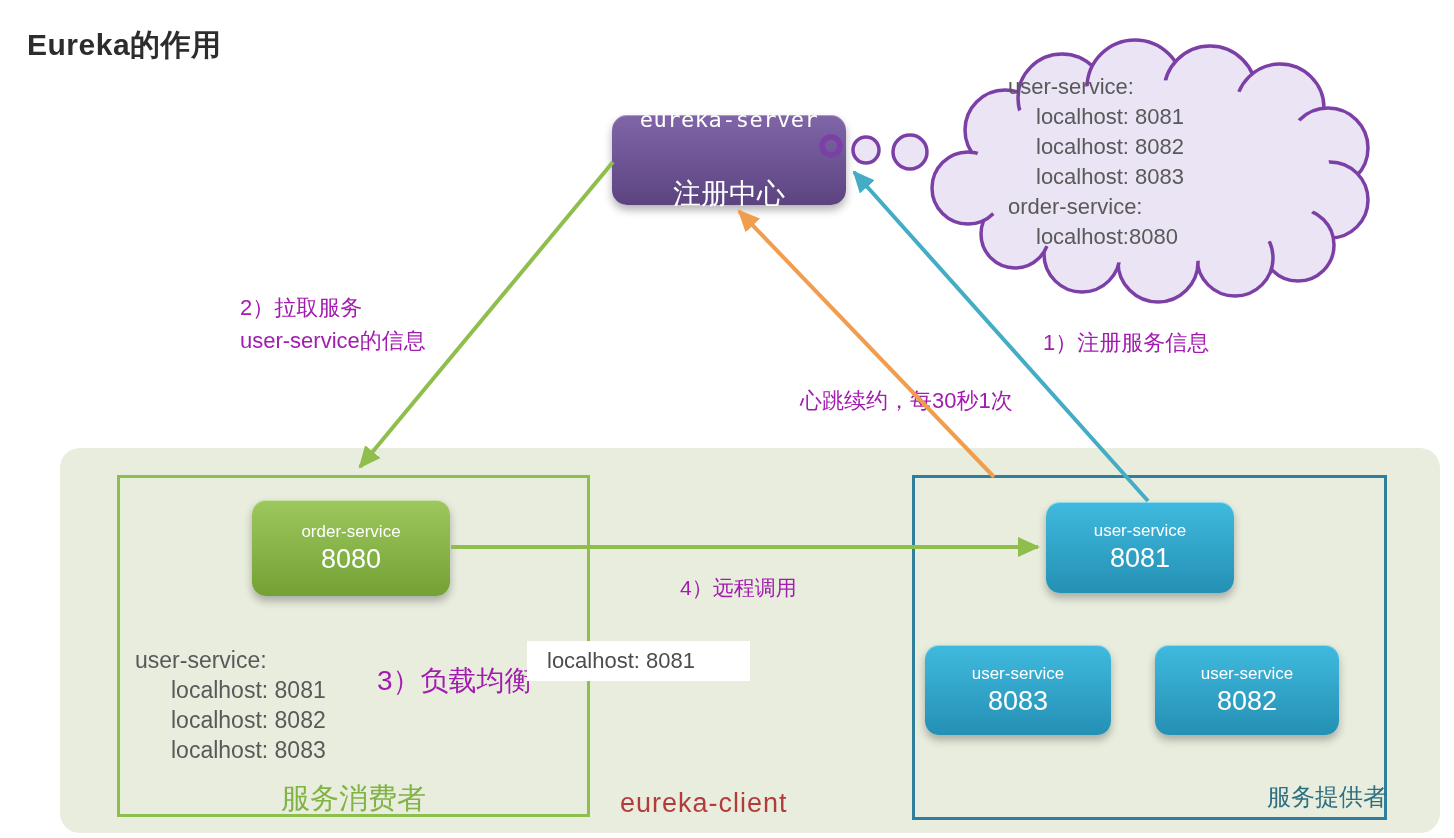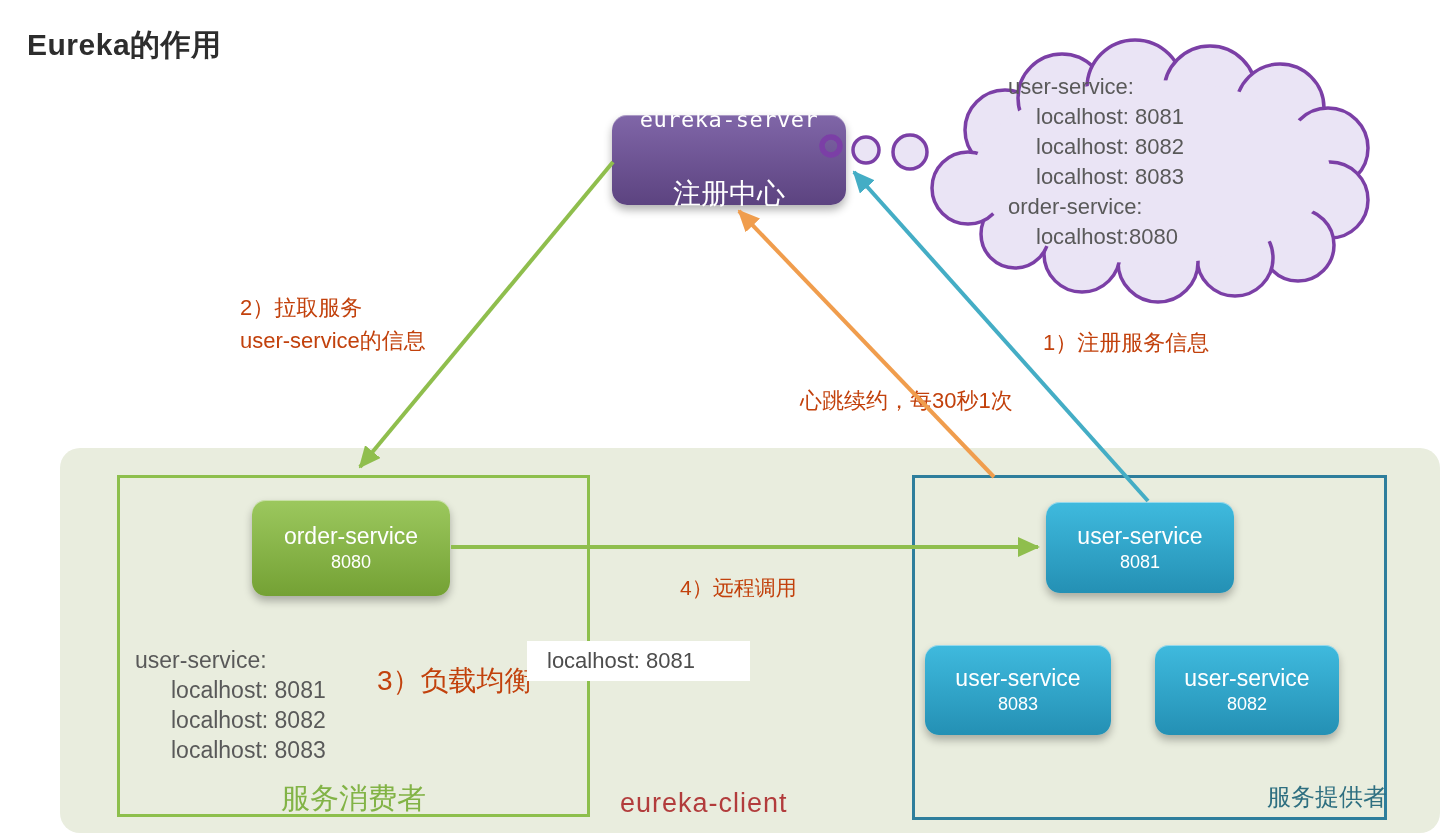--- a/index.html
+++ b/index.html
@@ -29,30 +29,30 @@
     box-shadow:0 5px 9px rgba(0,0,0,.3), inset 0 1px 0 rgba(255,255,255,.35);
     display:flex;flex-direction:column;align-items:center;justify-content:center;color:#fff;gap:40px;
   }
   .server-node .name{font-family:"DejaVu Sans Mono","Liberation Mono",monospace;font-size:22px;letter-spacing:0.5px;}
   .server-node .sub{font-size:28px;margin-top:3px;font-weight:500;}
   
   .svc{
     border-radius:14px;display:flex;flex-direction:column;align-items:center;justify-content:center;
     color:#fff;box-shadow:0 5px 8px rgba(0,0,0,.28), inset 0 1px 0 rgba(255,255,255,.45);
   }
-  .svc .name{font-size:23px;}
-  .svc .port{font-size:18px;margin-top:2px;}
+  .svc .name{font-size:17px;}
+  .svc .port{font-size:27px;margin-top:2px;}
   .svc-green{background:linear-gradient(#9cc85e,#74a134);}
   .svc-teal{background:linear-gradient(#3fbade,#2490b4);}
   .svc-order{left:252px;top:500px;width:198px;height:96px;}
   .svc-8081{left:1046px;top:502px;width:188px;height:91px;}
   .svc-8083{left:925px;top:645px;width:186px;height:90px;}
   .svc-8082{left:1155px;top:645px;width:184px;height:90px;}
   
-  .note{font-size:22px;color:#c2410c;line-height:33px;}
+  .note{font-size:22px;color:#a21caf;line-height:33px;}
   .note-pull{left:240px;top:291px;}
   .note-register{left:1043px;top:326px;}
   .note-heartbeat{left:800px;top:384px;}
   .note-remote{left:680px;top:571px;font-size:21px;}
   .note-lb{left:377px;top:664px;font-size:28px;text-align:center;}
   
   .cache-lines{left:135px;top:645px;font-size:23px;line-height:30px;color:#595959;}
   .cache-lines .ind,.cloud-lines .ind{display:block;padding-left:36px;}
   .cache-lines .noind,.cloud-lines .noind{display:block;}
   

